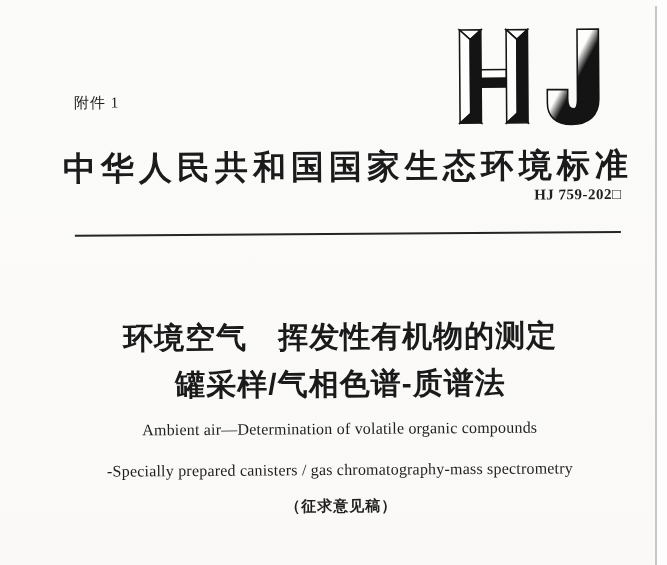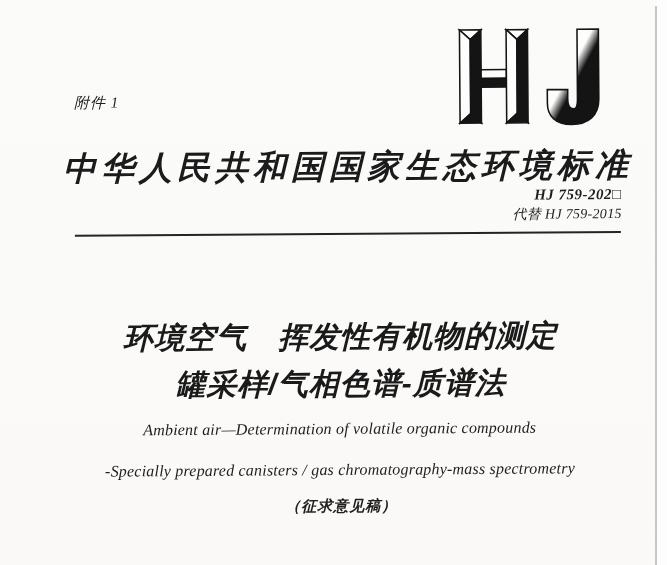--- a/index.html
+++ b/index.html
@@ -2,21 +2,20 @@
 <html><head>
 <meta charset="utf-8">
 <style>
   html,body { margin:0; padding:0; background:#ffffff; }
   .page {
     position:relative; width:667px; height:565px;
     background:linear-gradient(180deg,#fbfbfa 0%, #faf9f7 100%);
     overflow:hidden;
     color:#1f1f1f;
     font-family:"Liberation Serif","DejaVu Serif",serif;
-    font-style:italic;
   }
   .content { position:absolute; inset:0; transform:rotate(-0.4deg); transform-origin:50% 45%; }
 
   .attachment {
     position:absolute; left:75px; top:92px;
     font-size:15px; letter-spacing:1px;
   }
 
   .logo { position:absolute; left:456px; top:27px; width:146px; height:102px; }
 
@@ -90,21 +89,20 @@
         <polygon points="53,100 75,100 64,90" fill="#141414"></polygon>
 
         <path d="M126,4 L148,4 L148,76 C148,93 137,102 120,102 C103,102 95,93 95,80 L95,66 L116,66 L116,76 C116,82 118,86 122,86 C125,86 126,82 126,76 Z" fill="url(#chisel)"></path>
       </g>
     </svg>
 
     <div class="org-heading">中华人民共和国国家生态环境标准</div>
 
     <div class="std-block">
       <div class="std-number">HJ 759-202□</div>
-      <div class="std-replaces">代替 HJ 759-2015</div>
     </div>
 
     <div class="rule"></div>
 
     <div class="title-cn">
       <div>环境空气　挥发性有机物的测定</div>
       <div>罐采样/气相色谱-质谱法</div>
     </div>
 
     <div class="en-line en1">Ambient air—Determination of volatile organic compounds</div>

